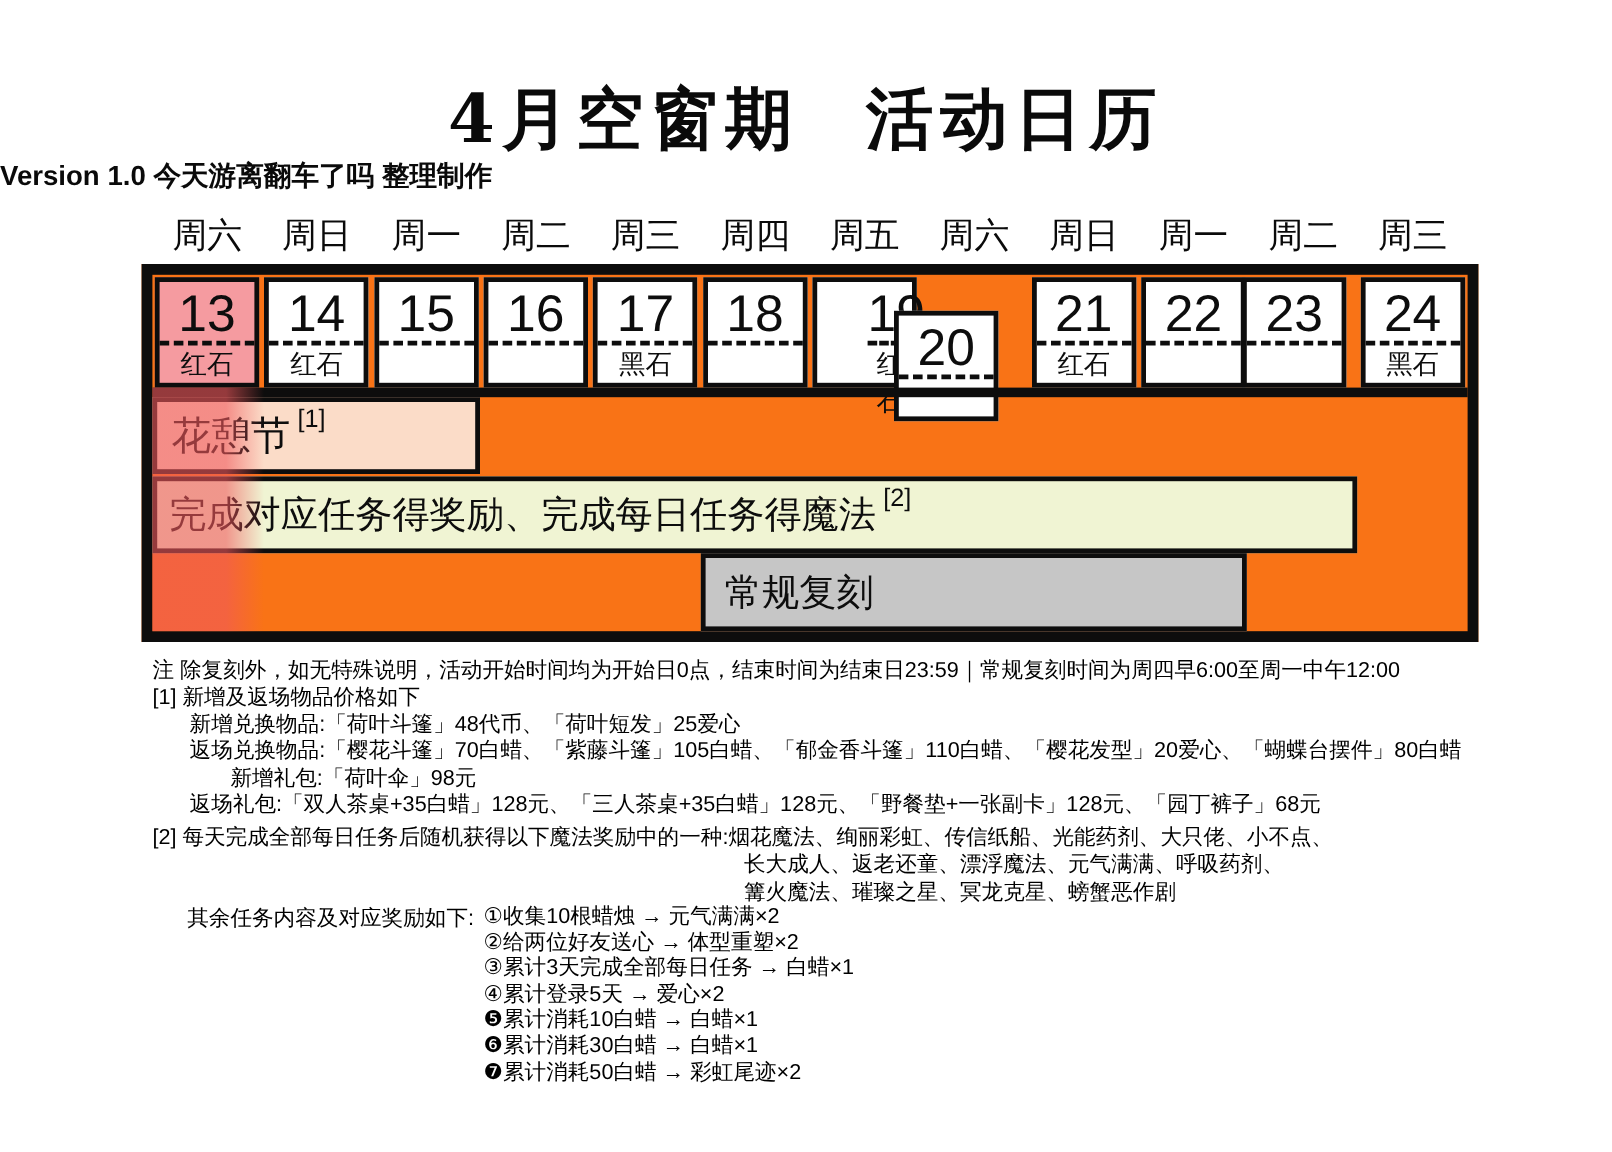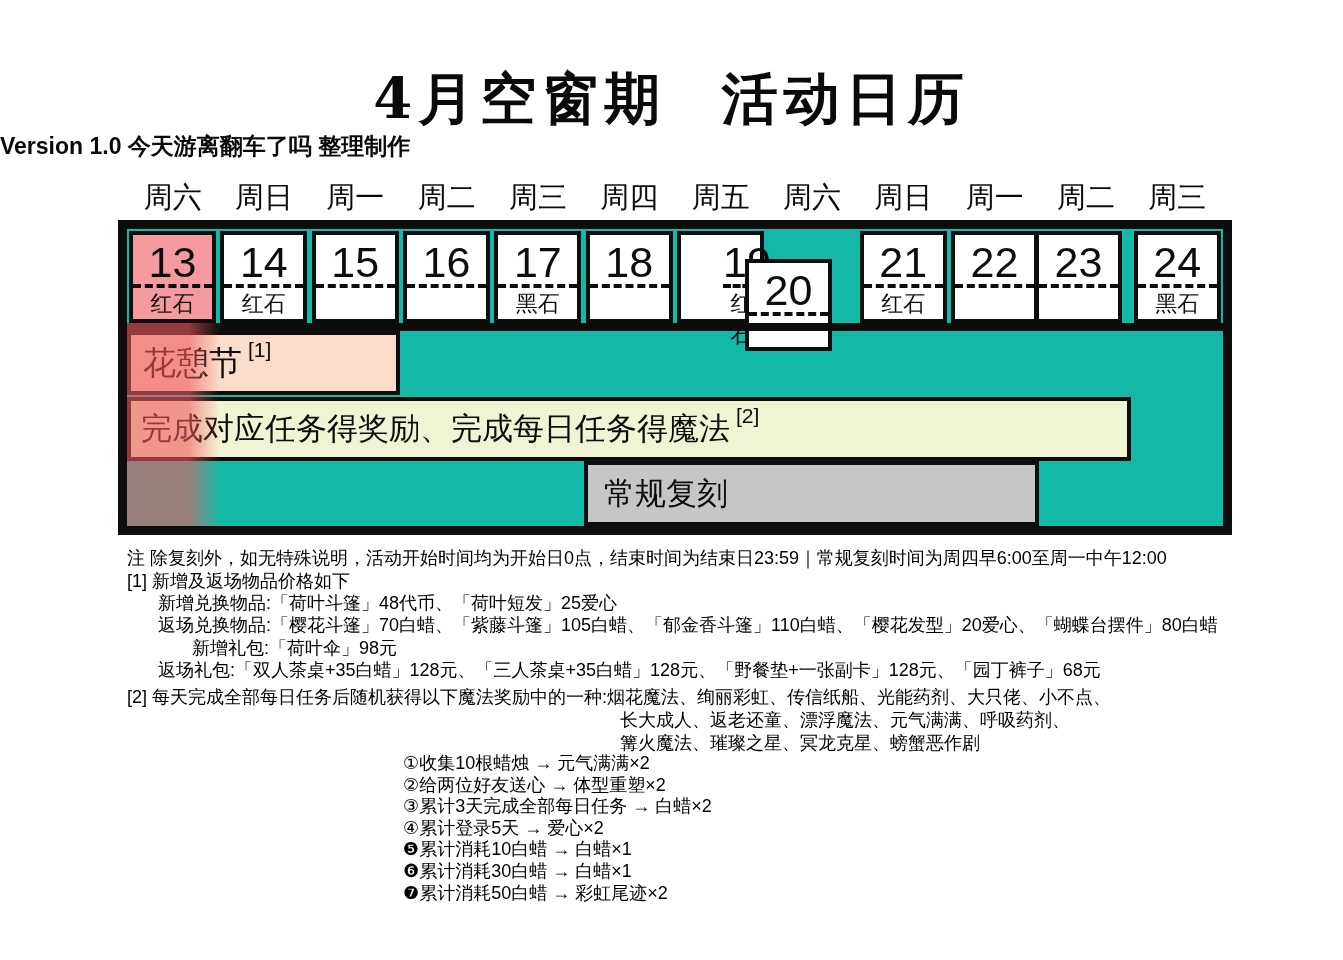--- a/index.html
+++ b/index.html
@@ -24,21 +24,21 @@
 
   
   .weekdays { position:absolute; left:127px; top:181px; width:1096px; height:32px; }
   .wk { position:absolute; top:0; height:32px; text-align:center;
         font-size:29px; line-height:32px; color:#0a0a0a; }
 
   
   .calendar {
     position:absolute; left:118px; top:220px;
     width:1114px; height:315px;
-    border:9px solid #0d0d0d; background:#14b8a6;
+    border:9px solid #0d0d0d; background:#f97316;
   }
   .cal-inner { position:relative; width:1096px; height:297px; }
 
   .date-cell {
     position:absolute; top:2px; height:92px; width:87px;
     border:4px solid #0d0d0d; background:#fff;
   }
   .date-cell.hl { background:#f59ba0; }
   .date-num  { height:49px; line-height:54px; text-align:center; font-size:43px; color:#0d0d0d; }
   .date-stone{ height:35px; border-top:4px dashed #0d0d0d; text-align:center;
@@ -182,23 +182,24 @@
     <div class="nline fn1h">[1] 新增及返场物品价格如下</div>
     <div class="nline fn1l0">新增兑换物品:「荷叶斗篷」48代币、「荷叶短发」25爱心</div>
     <div class="nline fn1l1">返场兑换物品:「樱花斗篷」70白蜡、「紫藤斗篷」105白蜡、「郁金香斗篷」110白蜡、「樱花发型」20爱心、「蝴蝶台摆件」80白蜡</div>
     <div class="nline fn1l2">新增礼包:「荷叶伞」98元</div>
     <div class="nline fn1l3">返场礼包:「双人茶桌+35白蜡」128元、「三人茶桌+35白蜡」128元、「野餐垫+一张副卡」128元、「园丁裤子」68元</div>
     <div class="nline fn2h"><span>[2] 每天完成全部每日任务后随机获得以下魔法奖励中的一种:</span><span>烟花魔法、绚丽彩虹、传信纸船、光能药剂、大只佬、小不点、</span></div>
     <div class="nline fn2l1">长大成人、返老还童、漂浮魔法、元气满满、呼吸药剂、</div>
     <div class="nline fn2l2">篝火魔法、璀璨之星、冥龙克星、螃蟹恶作剧</div>
   </div>
 
+  <div class="tasks-label">其余任务内容及对应奖励如下:</div>
   <div class="tasks-list" id="tasksList">
       <div class="task-item">①收集10根蜡烛 → 元气满满×2</div>
       <div class="task-item">②给两位好友送心 → 体型重塑×2</div>
-      <div class="task-item">③累计3天完成全部每日任务 → 白蜡×2</div>
+      <div class="task-item">③累计3天完成全部每日任务 → 白蜡×1</div>
       <div class="task-item">④累计登录5天 → 爱心×2</div>
       <div class="task-item">❺累计消耗10白蜡 → 白蜡×1</div>
       <div class="task-item">❻累计消耗30白蜡 → 白蜡×1</div>
       <div class="task-item">❼累计消耗50白蜡 → 彩虹尾迹×2</div>
     </div>
 
 </div>
 
 </body></html>

